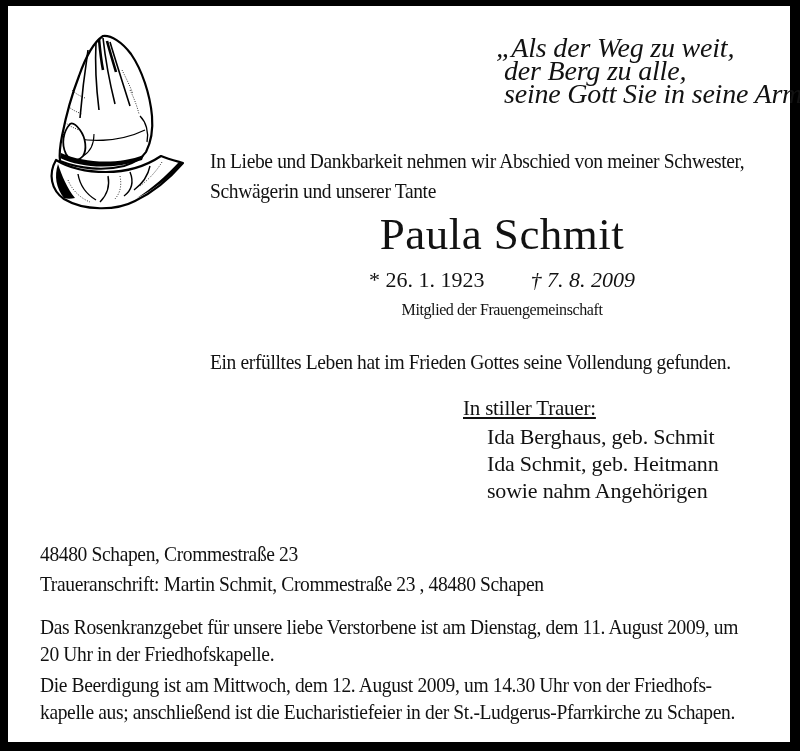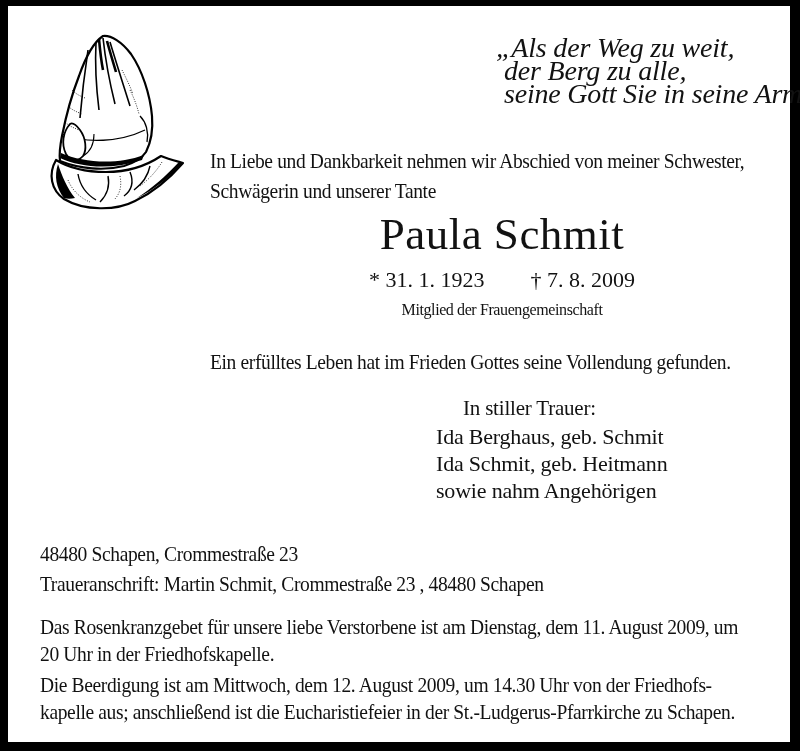--- a/index.html
+++ b/index.html
@@ -18,26 +18,26 @@
   }
   .cond{transform:scaleX(0.93);transform-origin:0 0;}
   .quote{
     left:496px;top:36px;font-style:italic;font-size:28px;
     letter-spacing:-0.2px;line-height:23px;
   }
   .quote .q-cont{padding-left:8px;}
   .centerband{left:192px;width:620px;text-align:center;}
   .name{top:210px;font-size:45px;letter-spacing:0.5px;line-height:1.1;}
   .dates{top:266px;font-size:22px;letter-spacing:0;}
-  .dates .death{margin-left:46px;}
+  .dates .death{margin-left:46px;font-style:italic;}
   .membership{top:300px;font-size:16px;}
   .intro{left:210px;top:146px;line-height:30px;}
   .tribute{left:210px;top:349px;}
-  .mourn-head{left:463px;top:395px;font-size:21px;letter-spacing:-0.2px;}
-  .mourners{left:436px;top:423px;font-size:22px;letter-spacing:-0.2px;line-height:27px;}
+  .mourn-head{left:463px;top:395px;font-size:21px;letter-spacing:-0.2px;text-decoration:underline;}
+  .mourners{left:487px;top:423px;font-size:22px;letter-spacing:-0.2px;line-height:27px;}
   .addr1{left:40px;top:541px;}
   .addr2{left:40px;top:571px;}
   .para{line-height:27px;}
   .para1{left:40px;top:614px;}
   .para2{left:40px;top:672px;}
   .hands{position:absolute;left:42px;top:30px;width:155px;height:180px;}
   .hands svg{width:100%;height:100%;}
 </style>
 </head>
 <body>
@@ -87,21 +87,21 @@
   <div class="q-cont">seine Gott Sie in seine Arme.”</div>
 </div>
 
 <div class="txt intro cond">
   <div>In Liebe und Dankbarkeit nehmen wir Abschied von meiner Schwester,</div>
   <div>Schwägerin und unserer Tante</div>
 </div>
 
 <div class="txt centerband name">Paula Schmit</div>
 <div class="txt centerband dates">
-  <span>* 31. 1. 1923</span><span class="death">† 7. 8. 2009</span>
+  <span>* 26. 1. 1923</span><span class="death">† 7. 8. 2009</span>
 </div>
 <div class="txt centerband membership">Mitglied der Frauengemeinschaft</div>
 
 <div class="txt tribute cond">Ein erfülltes Leben hat im Frieden Gottes seine Vollendung gefunden.</div>
 
 <div class="txt mourn-head">In stiller Trauer:</div>
 <div class="txt mourners">
   <div>Ida Berghaus, geb. Schmit</div>
   <div>Ida Schmit, geb. Heitmann</div>
   <div>sowie nahm Angehörigen</div>

